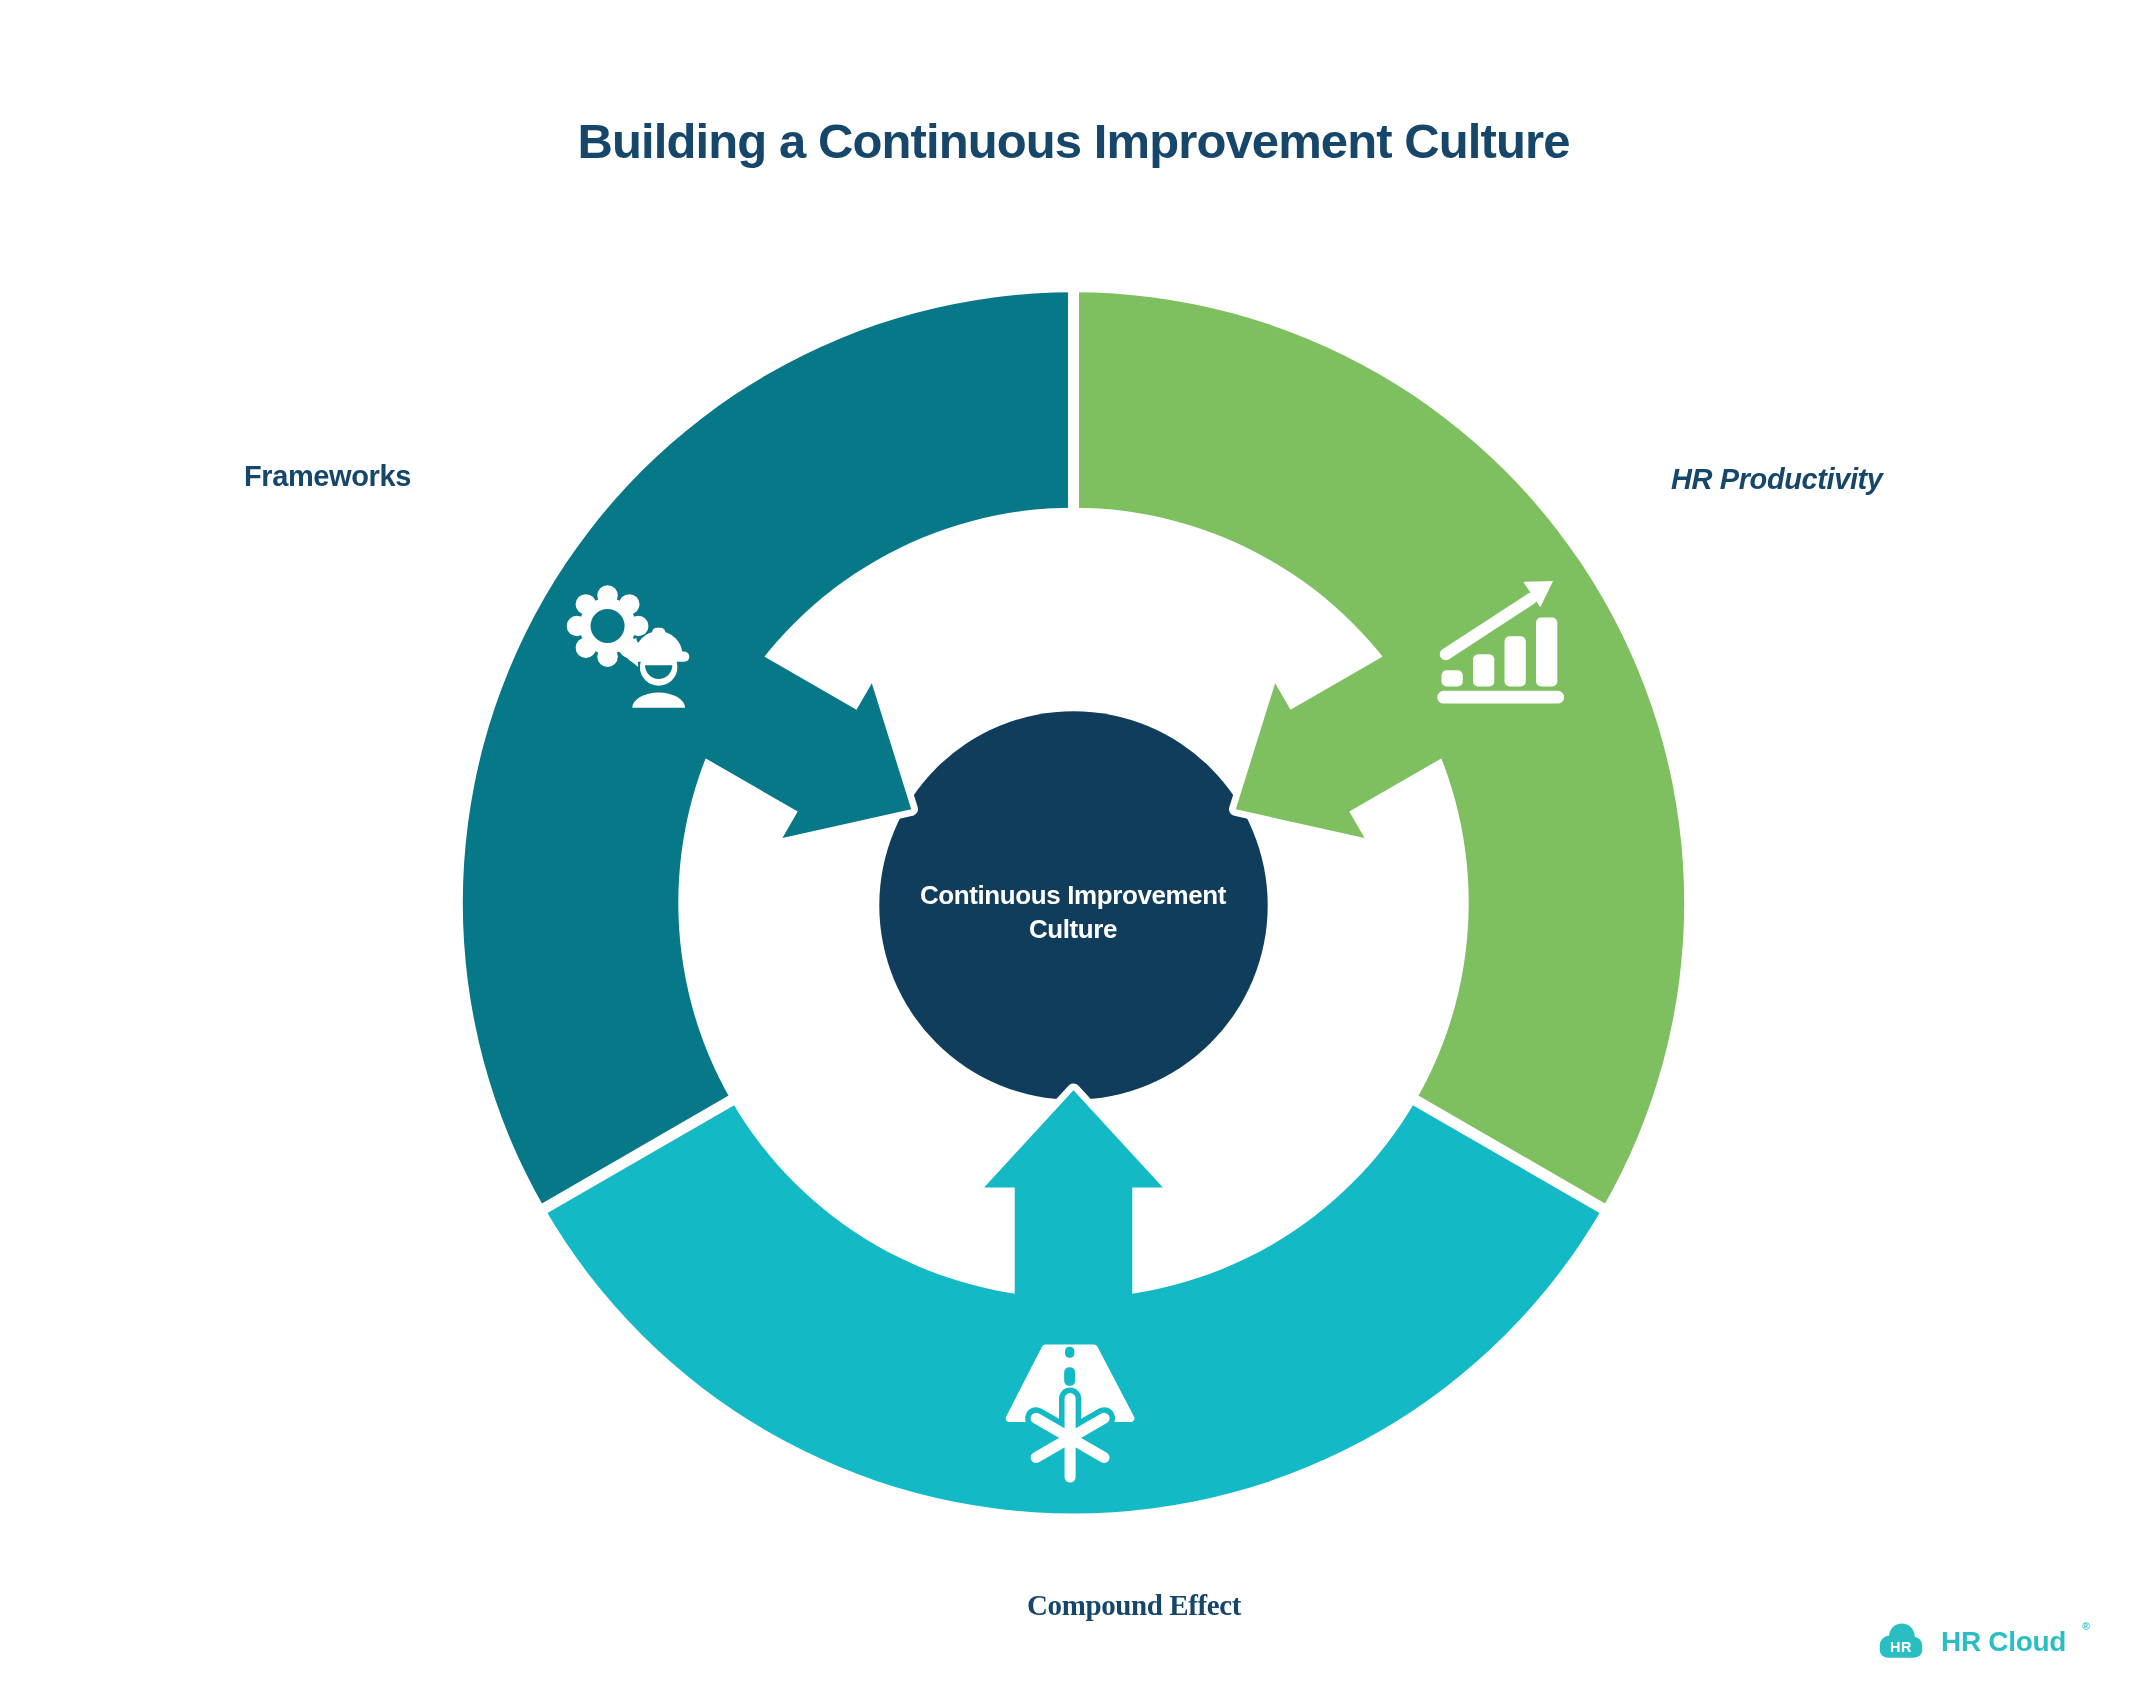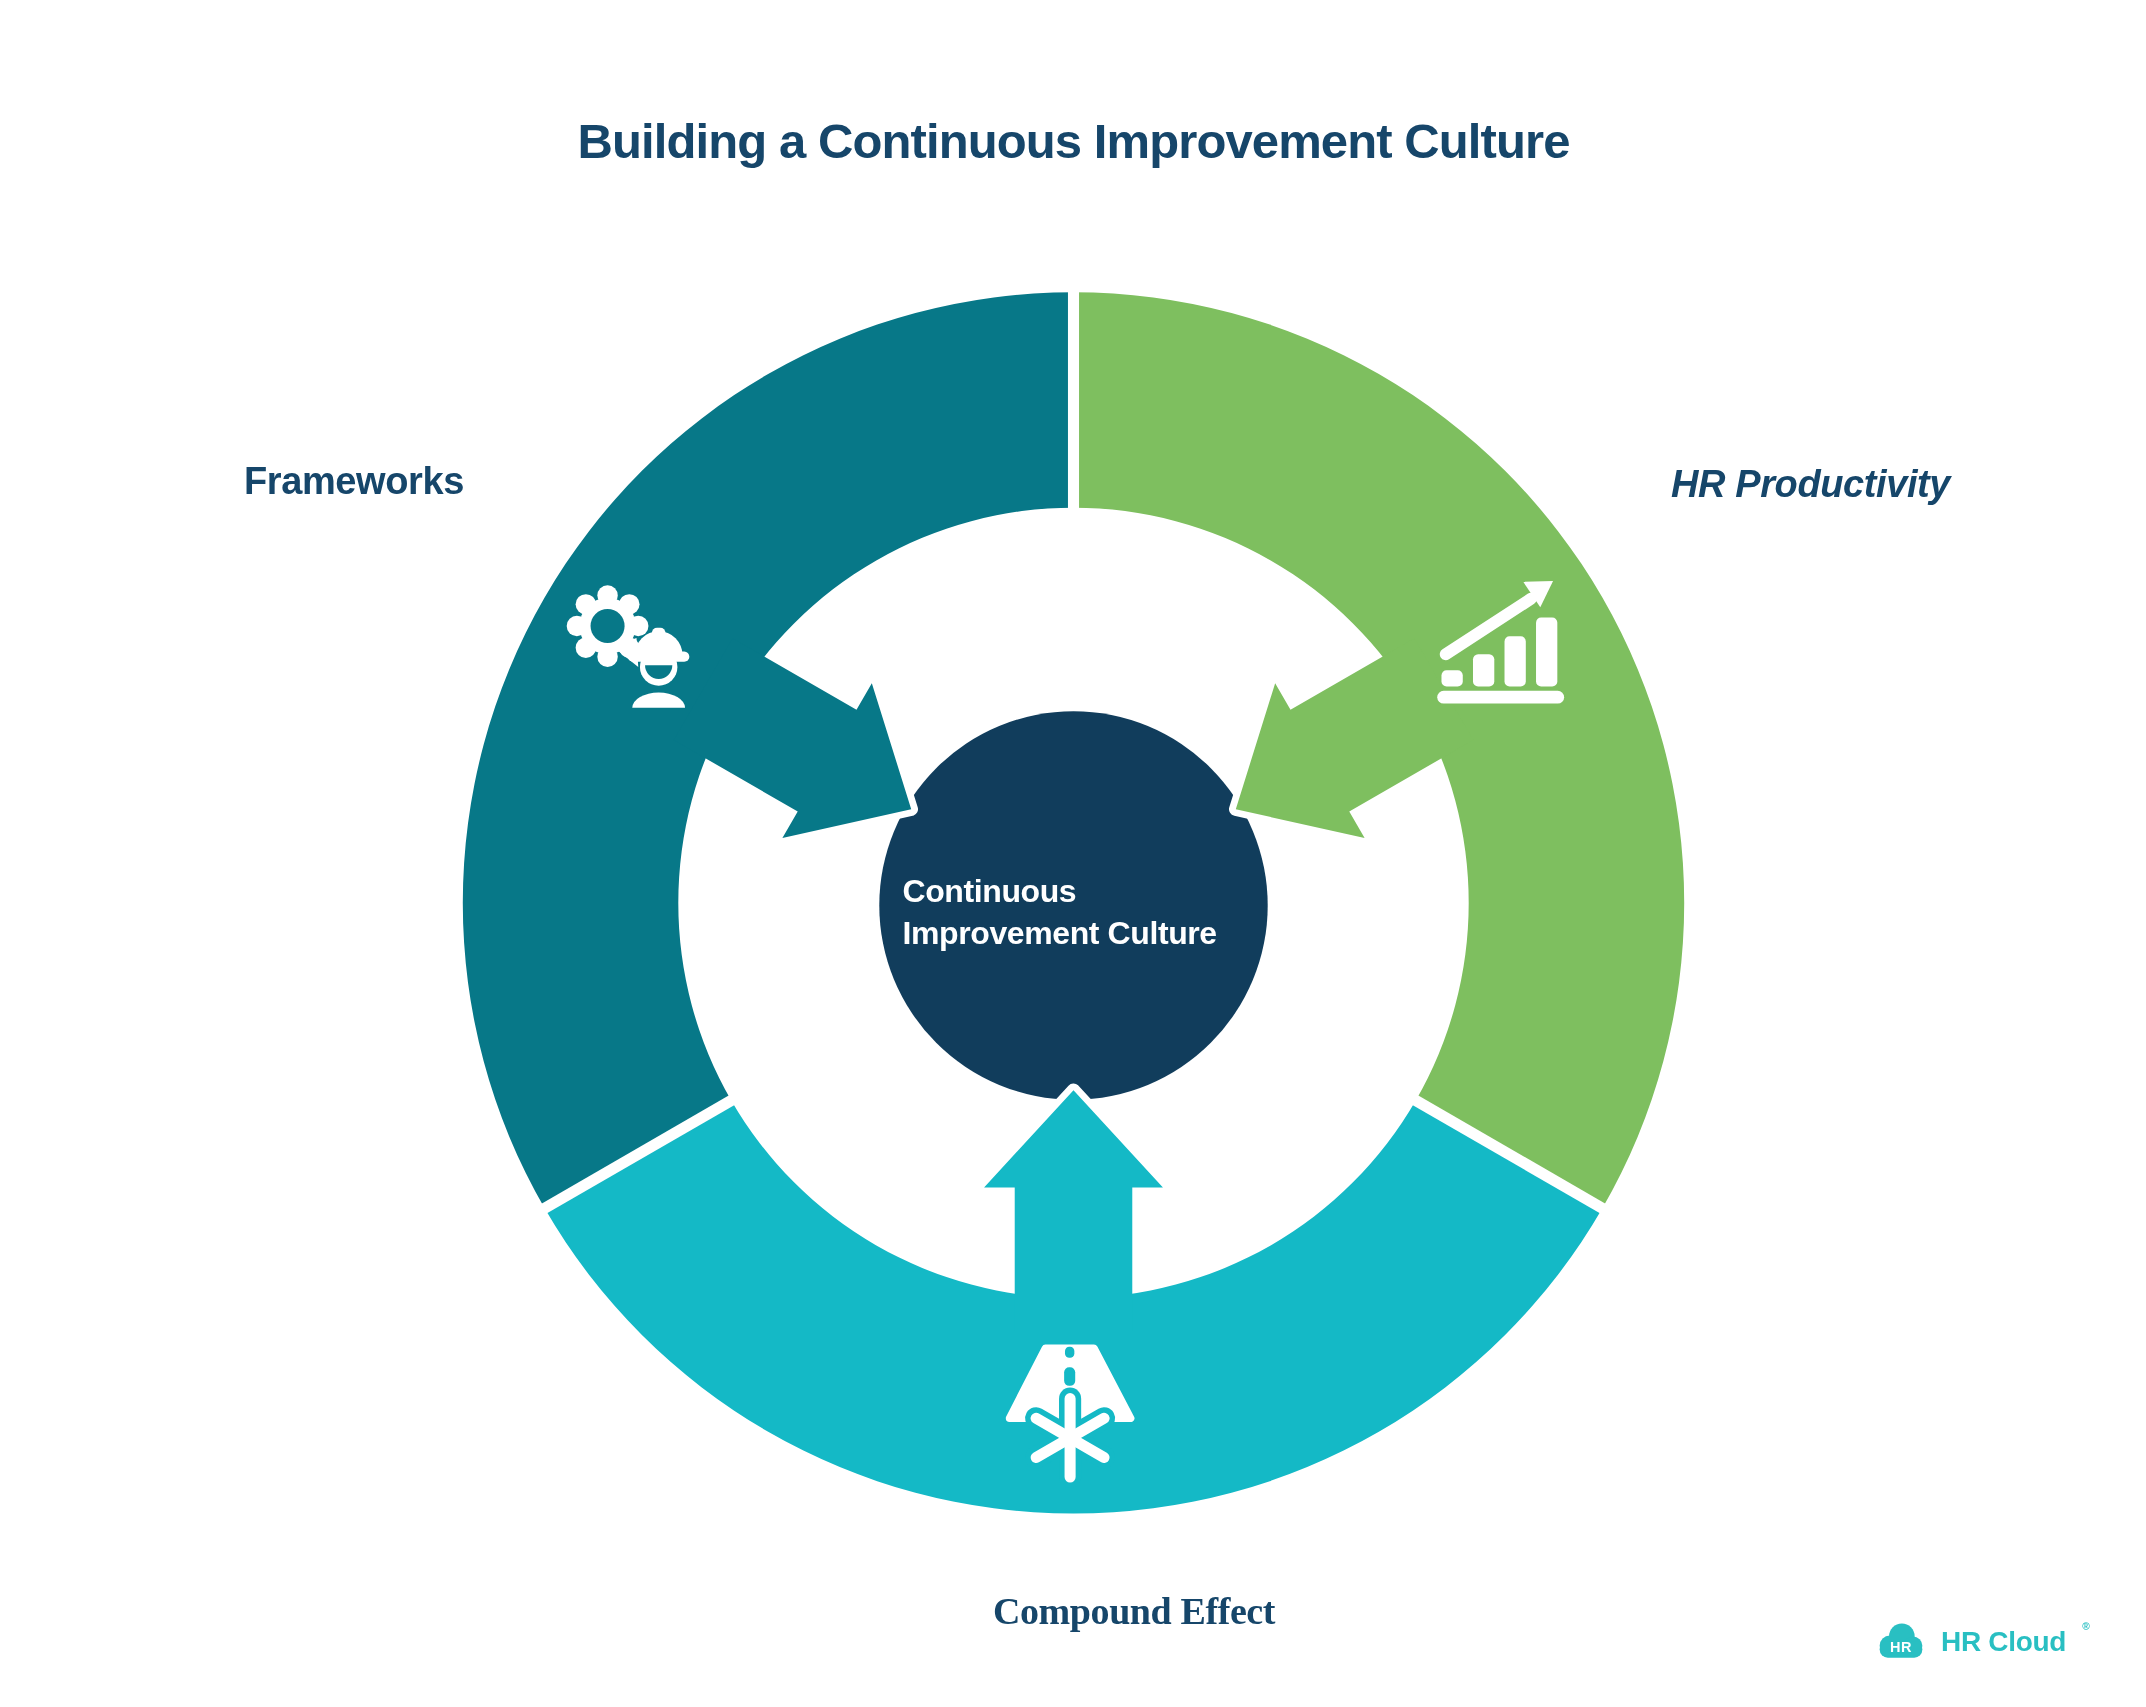--- a/index.html
+++ b/index.html
@@ -19,37 +19,38 @@
     width: 2147px;
     text-align: center;
     font-size: 49px;
     font-weight: 700;
     letter-spacing: -0.9px;
     color: #16466A;
   }
 
   .seg-label {
     position: absolute;
-    font-size: 38px;
+    font-size: 29px;
     font-weight: 700;
     letter-spacing: -0.4px;
     color: #16466A;
     white-space: nowrap;
   }
   .seg-label.frameworks { left: 244px;  top: 460px; }
   .seg-label.hr         { left: 1671px; top: 463px; font-style: italic; }
   .seg-label.compound   { left: 1134px; top: 1589px; transform: translateX(-50%); font-family: Liberation Serif, serif; }
 
   .center-label {
     position: absolute;
     left: 1073px; top: 913px;
     transform: translate(-50%, -50%);
     width: 341px;
+    text-align: center;
     color: #ffffff;
-    font-size: 32px;
+    font-size: 26px;
     font-weight: 700;
     line-height: 1.3;
     letter-spacing: -0.4px;
   }
 
   .arrow-outline {
     stroke: #ffffff;
     stroke-width: 16;
     fill: none;
     stroke-linejoin: round;

